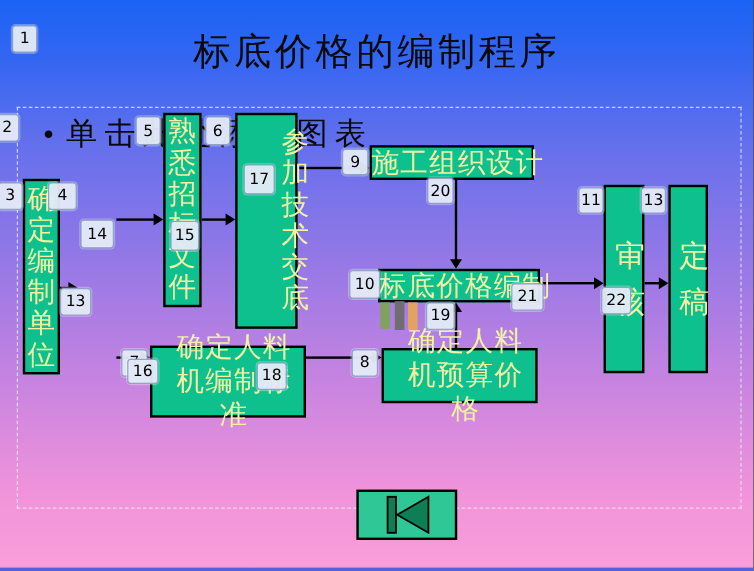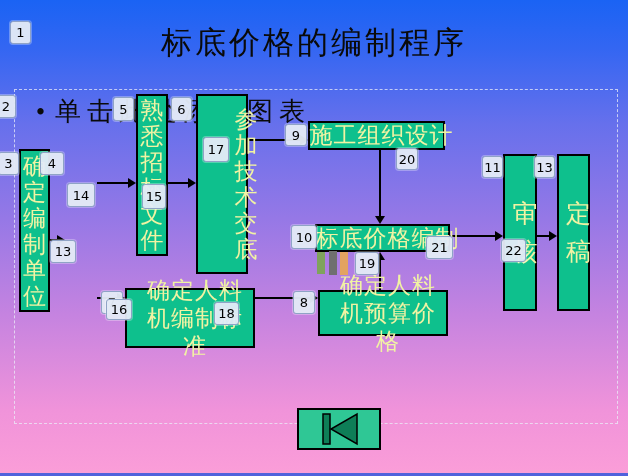--- a/index.html
+++ b/index.html
@@ -114,18 +114,18 @@
   <div class="som" style="left:291px;top:225px;width:24px;height:22px;">10</div>
   <div class="som" style="left:482px;top:156px;width:19px;height:20px;">11</div>
   <div class="som" style="left:534px;top:156px;width:19px;height:20px;">13</div>
   <div class="som" style="left:22px;top:240px;width:24px;height:21px;margin-left:28px;">13</div>
   <div class="som" style="left:67px;top:183px;width:26px;height:22px;">14</div>
   <div class="som" style="left:142px;top:184px;width:22px;height:23px;">15</div>
   <div class="som" style="left:74px;top:299px;width:24px;height:19px;margin-left:32px;">16</div>
   <div class="som" style="left:203px;top:137px;width:24px;height:23px;">17</div>
   <div class="som" style="left:214px;top:302px;width:23px;height:21px;">18</div>
   <div class="som" style="left:355px;top:252px;width:22px;height:21px;">19</div>
-  <div class="som" style="left:356px;top:148px;width:20px;height:20px;margin-left:40px;">20</div>
+  <div class="som" style="left:356px;top:148px;width:20px;height:20px;">20</div>
   <div class="som" style="left:426px;top:236px;width:25px;height:21px;">21</div>
   <div class="som" style="left:501px;top:239px;width:23px;height:21px;">22</div>
 
   <div id="bottom-strip"></div>
 </div>
 
 </body></html>

